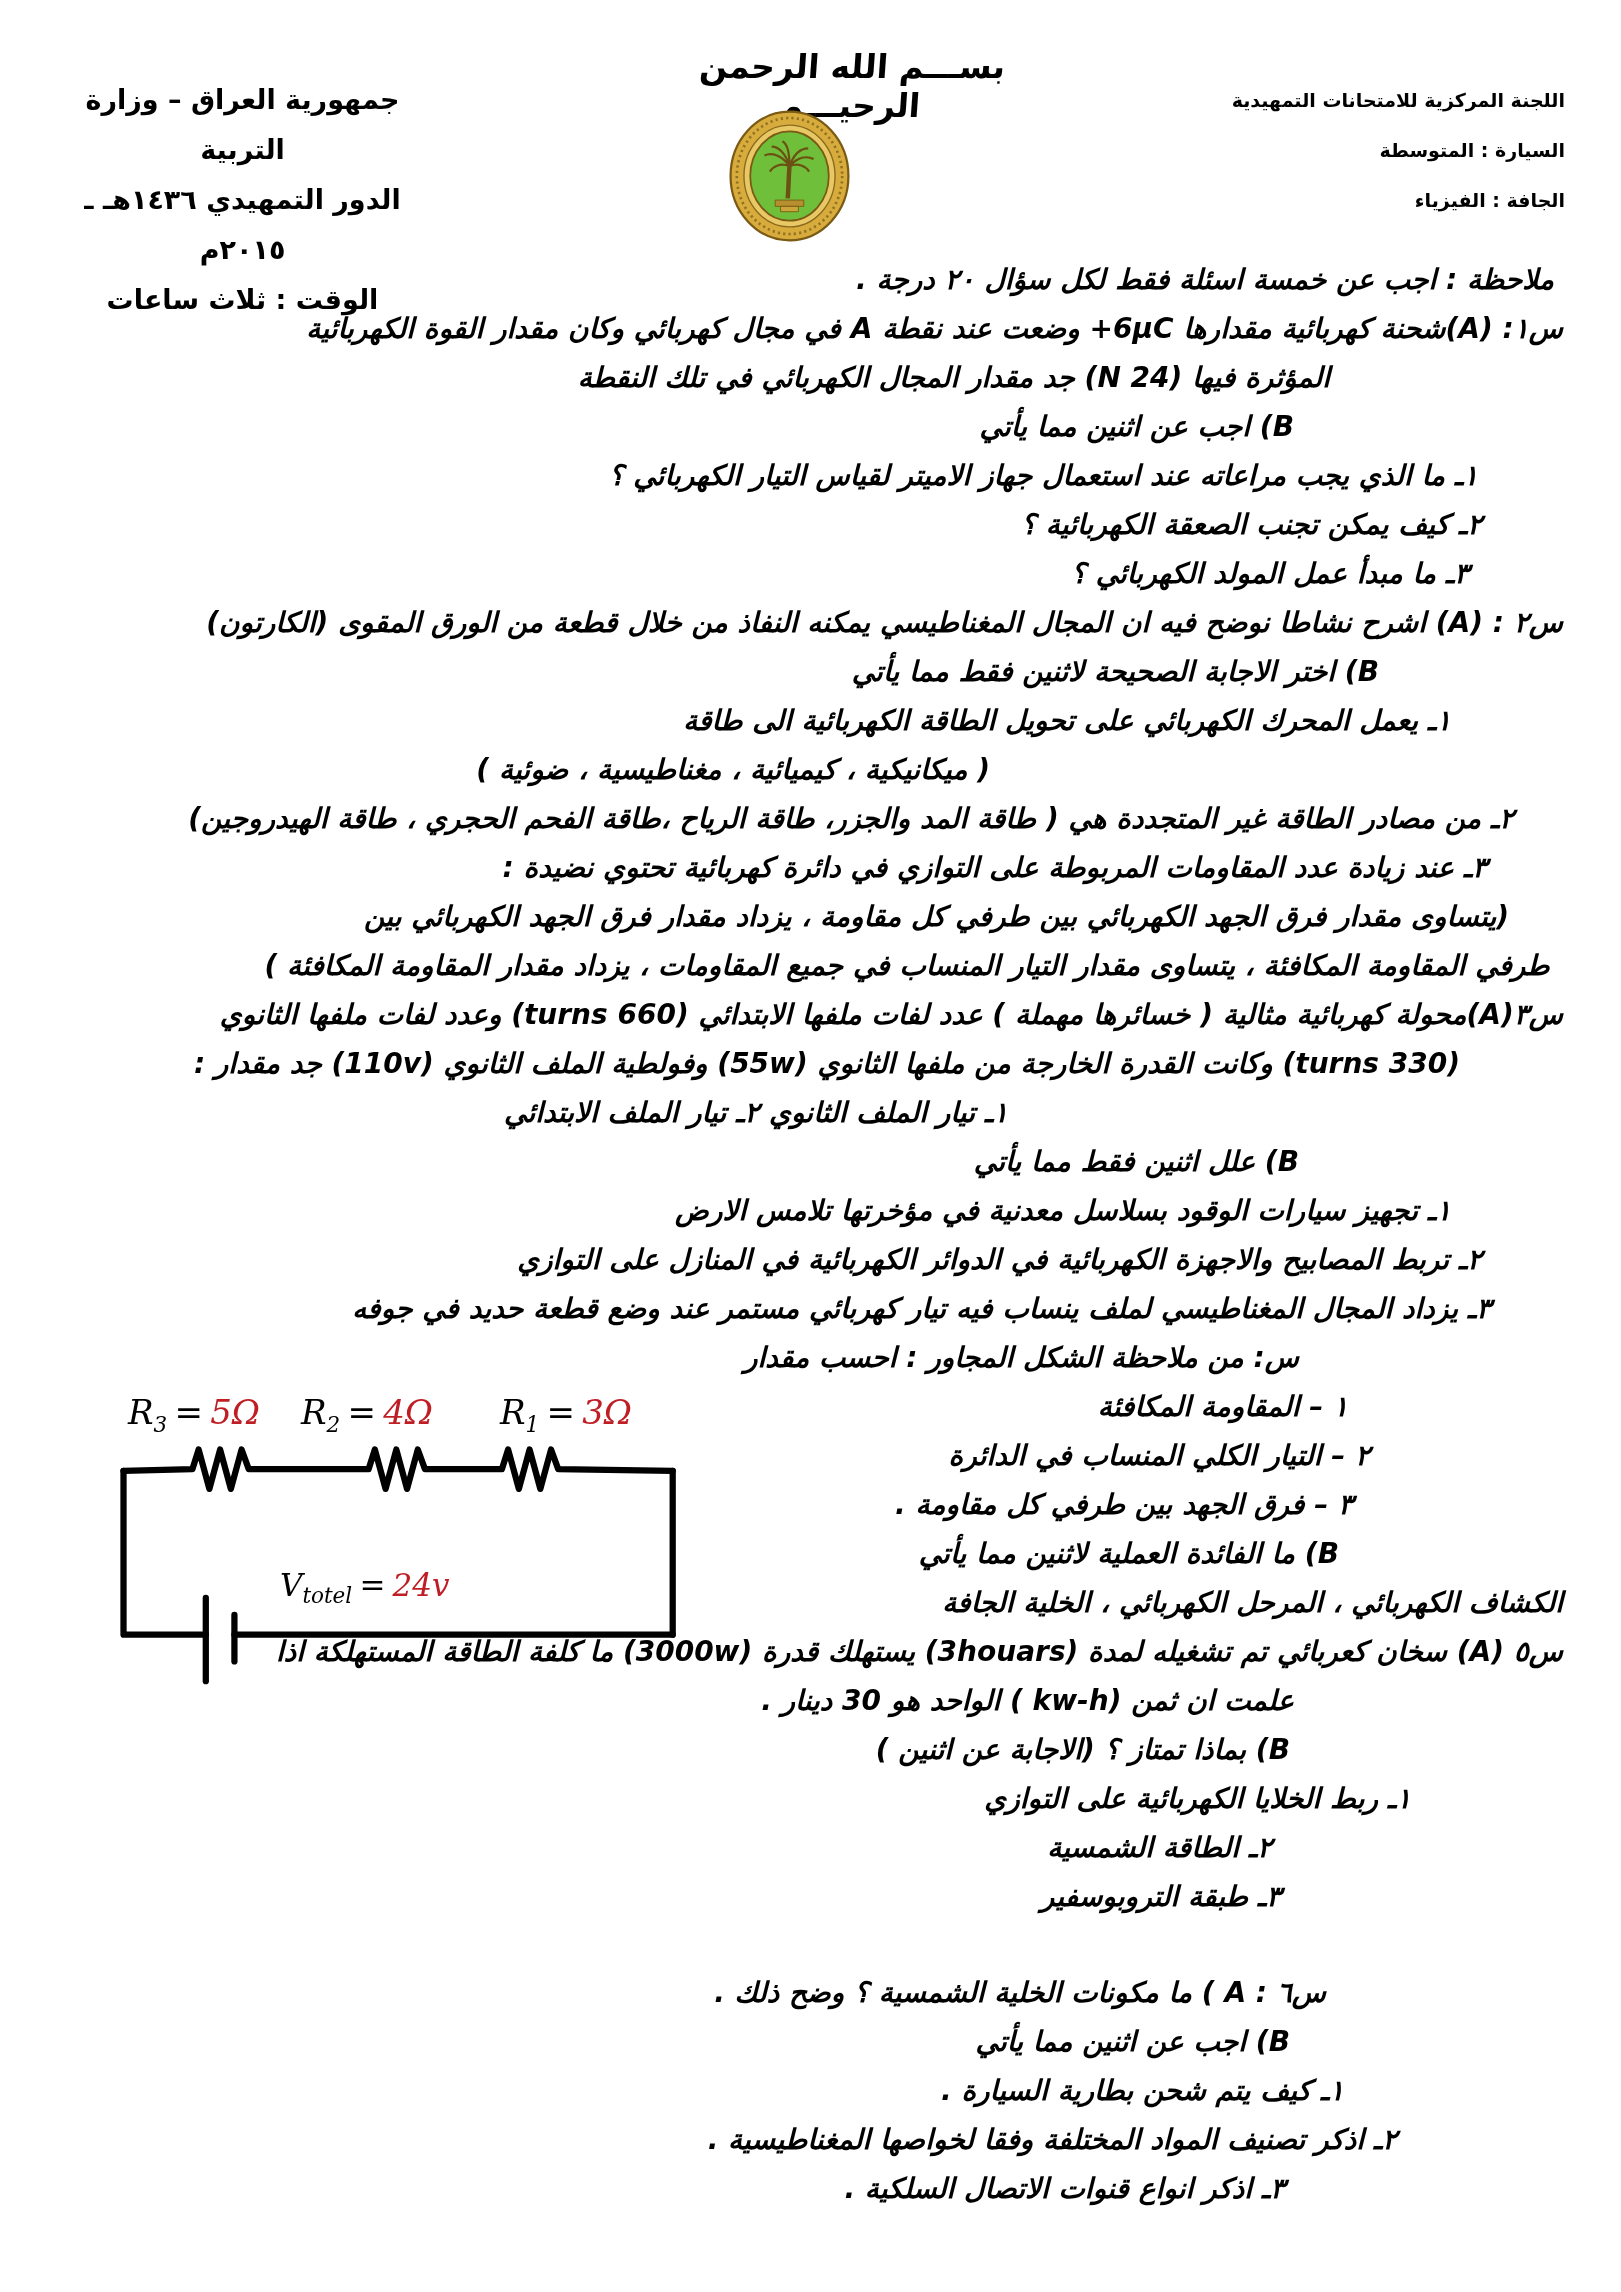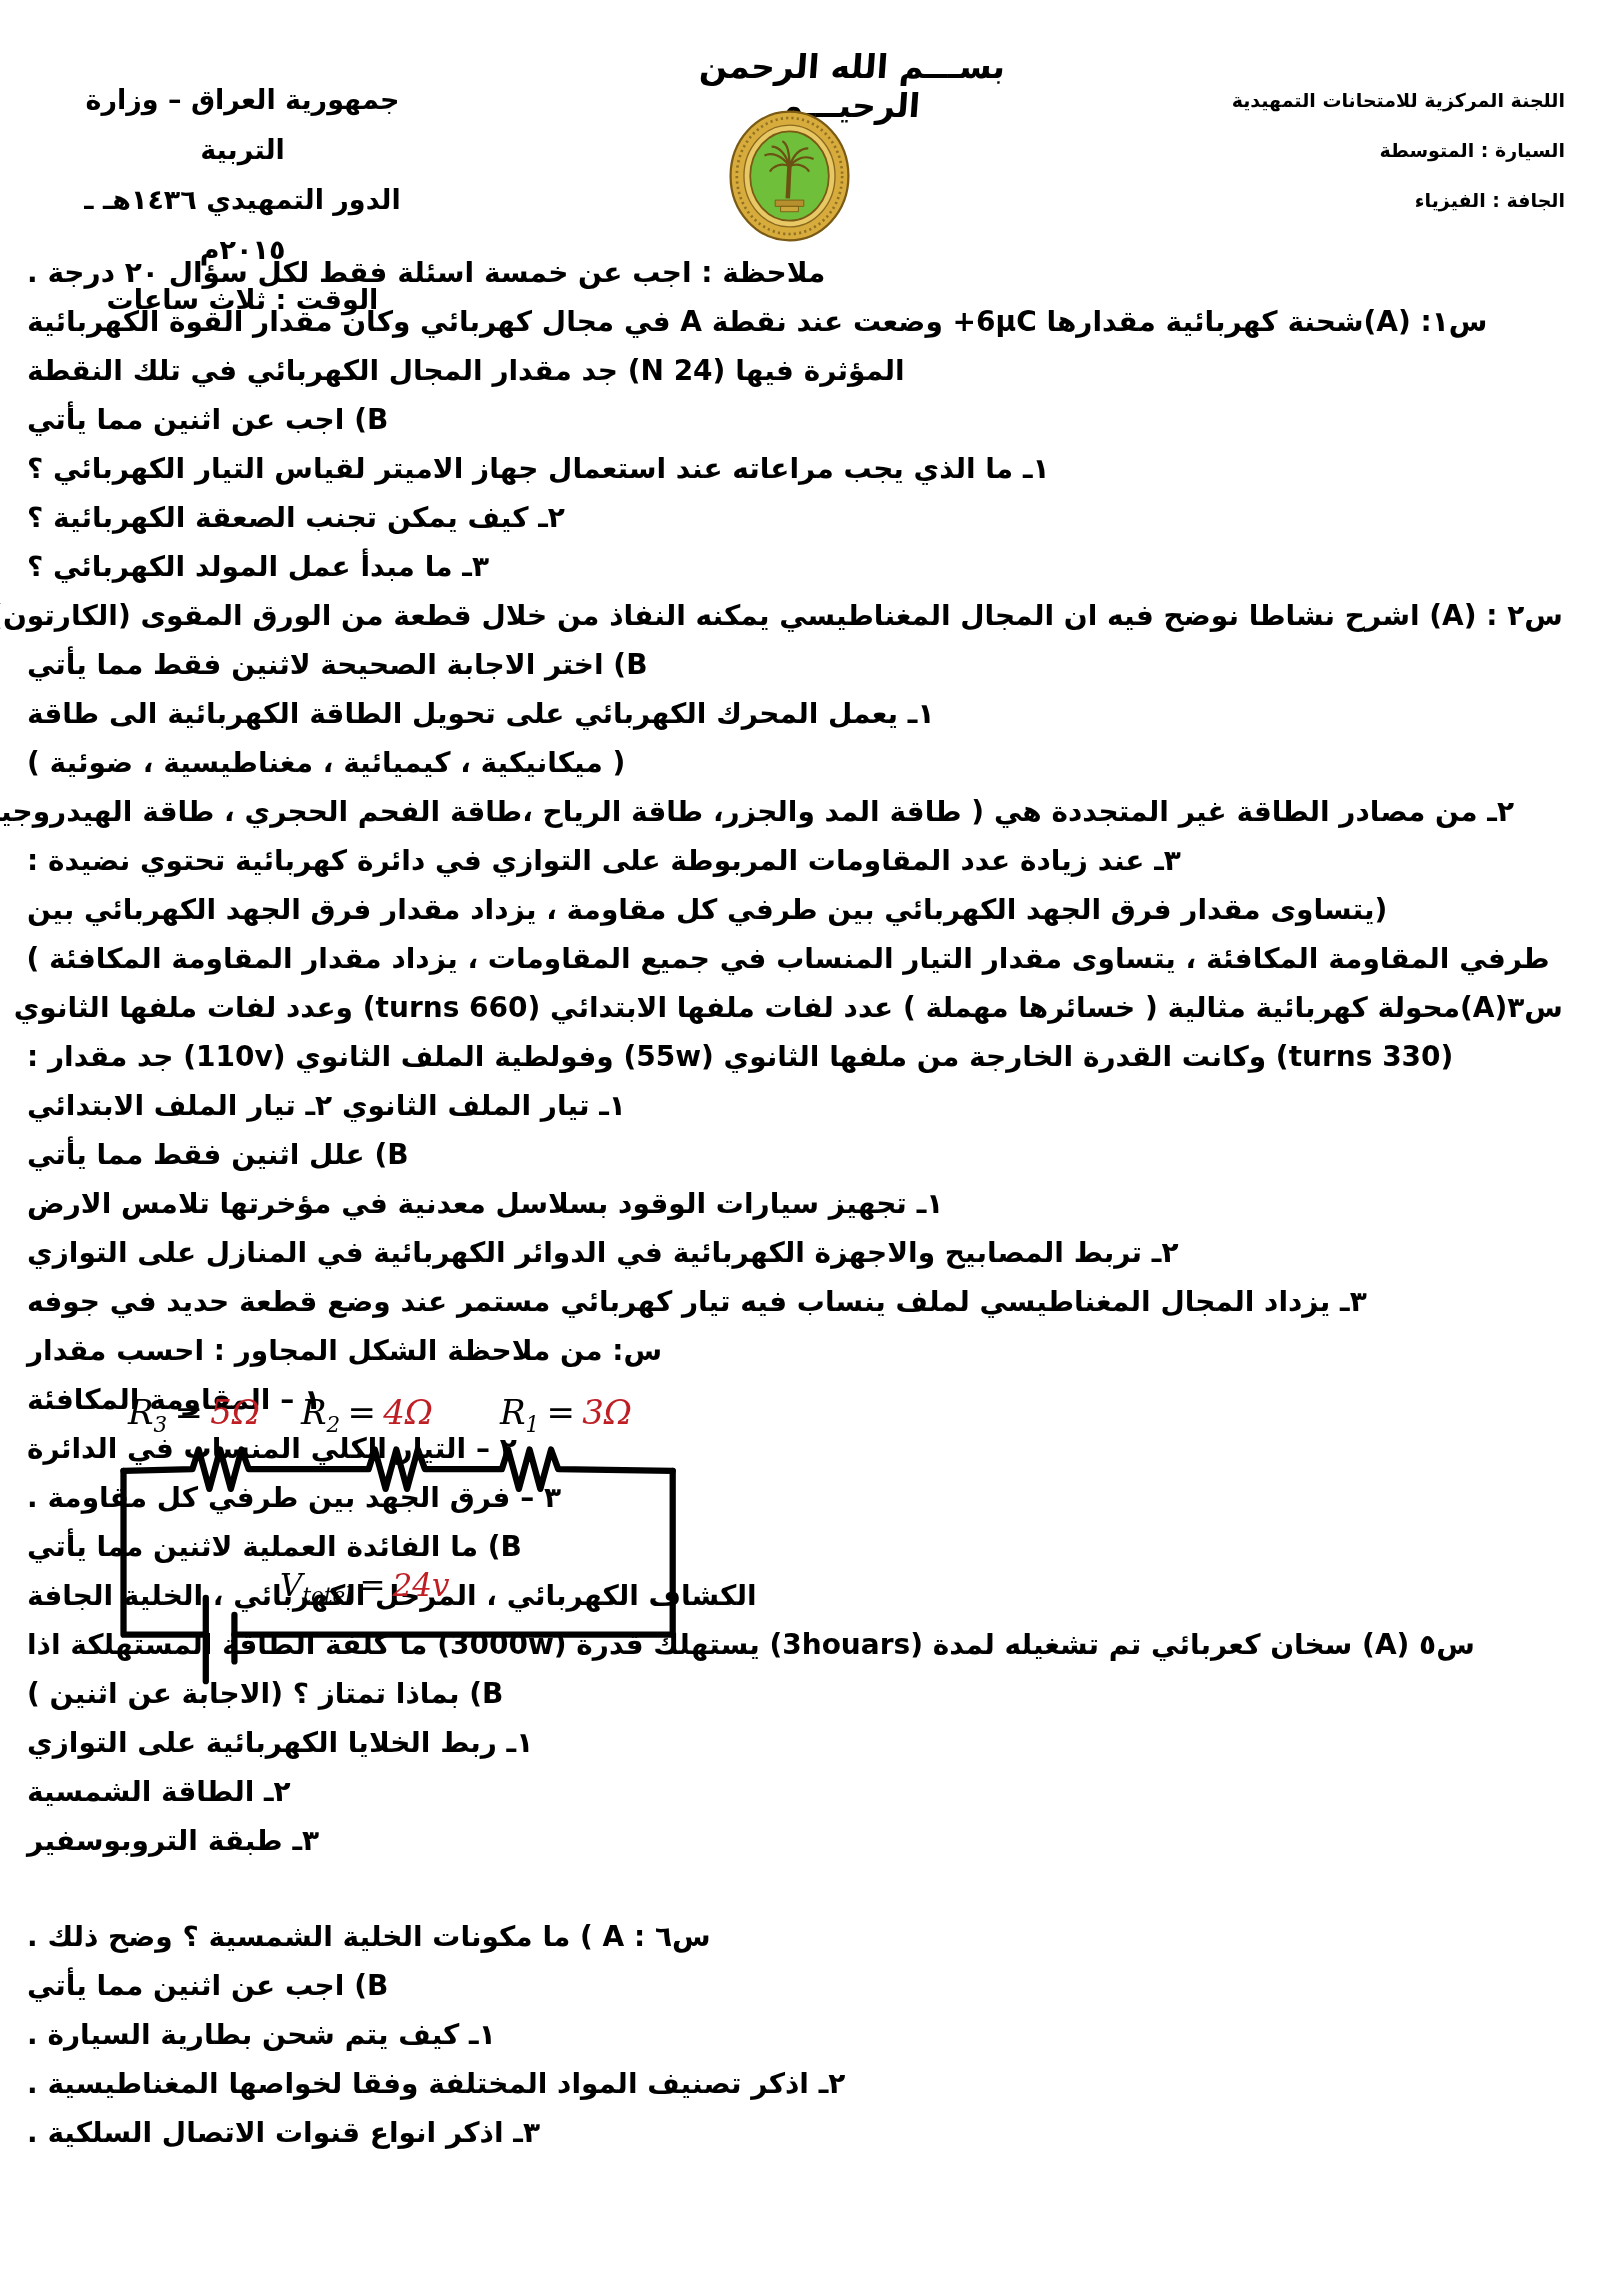--- a/index.html
+++ b/index.html
@@ -16,21 +16,21 @@
     position:absolute;top:75px;left:59px;width:367px;direction:rtl;text-align:center;
     font-size:27px;font-weight:bold;line-height:50px;
   }
   .bismillah{
     position:absolute;top:47px;left:681px;width:340px;text-align:center;direction:rtl;
     font-size:33px;font-weight:bold;transform:skewX(-4deg);
   }
   .logo{position:absolute;top:109px;left:727px;width:125px;height:134px;}
   
   .lines{
-    position:absolute;top:248px;right:58px;left:27px;direction:rtl;text-align:left;
+    position:absolute;top:255px;right:58px;left:27px;direction:rtl;text-align:right;font-style:italic;
   }
   .line{
     height:49px;line-height:49px;font-size:28px;font-weight:bold;
     white-space:nowrap;overflow:visible;
   }
   
   .figure{position:absolute;left:90px;top:1386px;width:618px;height:322px;}
   .circuit-svg{position:absolute;left:0;top:0;width:618px;height:322px;}
   .fig-label{
     position:absolute;top:3.6px;height:45px;line-height:45px;
@@ -100,20 +100,21 @@
       <div class="line" style="padding-right: 112px;">١ـ تجهيز سيارات الوقود بسلاسل معدنية في مؤخرتها تلامس الارض</div>
       <div class="line" style="padding-right: 81px;">٢ـ تربط المصابيح والاجهزة الكهربائية في الدوائر الكهربائية في المنازل على التوازي</div>
       <div class="line" style="padding-right: 72px;">٣ـ يزداد المجال المغناطيسي لملف ينساب فيه تيار كهربائي مستمر عند وضع قطعة حديد في جوفه</div>
       <div class="line" style="padding-right: 264px;">س: من ملاحظة الشكل المجاور : احسب مقدار</div>
       <div class="line" style="padding-right: 215px;">١ – المقاومة المكافئة</div>
       <div class="line" style="padding-right: 193px;">٢ – التيار الكلي المنساب في الدائرة</div>
       <div class="line" style="padding-right: 210px;">٣ – فرق الجهد بين طرفي كل مقاومة .</div>
       <div class="line" style="padding-right: 224px;">B) ما الفائدة العملية لاثنين مما يأتي</div>
       <div class="line" style="padding-right: 0px;">الكشاف الكهربائي ، المرحل الكهربائي ، الخلية الجافة</div>
       <div class="line" style="padding-right: 0px;">س٥ (A) سخان كعربائي تم تشغيله لمدة (3houars) يستهلك قدرة (3000w) ما كلفة الطاقة المستهلكة اذا</div>
+      <div class="line" style="padding-right: 269px;">علمت ان ثمن (kw-h )  الواحد هو 30 دينار .</div>
       <div class="line" style="padding-right: 273px;">B) بماذا تمتاز ؟ (الاجابة عن اثنين )</div>
       <div class="line" style="padding-right: 152px;">١ـ  ربط الخلايا الكهربائية على التوازي</div>
       <div class="line" style="padding-right: 291px;">٢ـ  الطاقة الشمسية</div>
       <div class="line" style="padding-right: 282px;">٣ـ  طبقة التروبوسفير</div>
       <div class="line" style="padding-right: 237px; margin-top: 47px;">س٦ : A ) ما مكونات الخلية الشمسية ؟ وضح ذلك .</div>
       <div class="line" style="padding-right: 273px;">B) اجب عن اثنين مما يأتي</div>
       <div class="line" style="padding-right: 219px;">١ـ كيف يتم شحن بطارية السيارة  .</div>
       <div class="line" style="padding-right: 166px;">٢ـ  اذكر تصنيف المواد المختلفة وفقا لخواصها المغناطيسية  .</div>
       <div class="line" style="padding-right: 278px;">٣ـ  اذكر انواع قنوات الاتصال السلكية .</div>
     </div>

